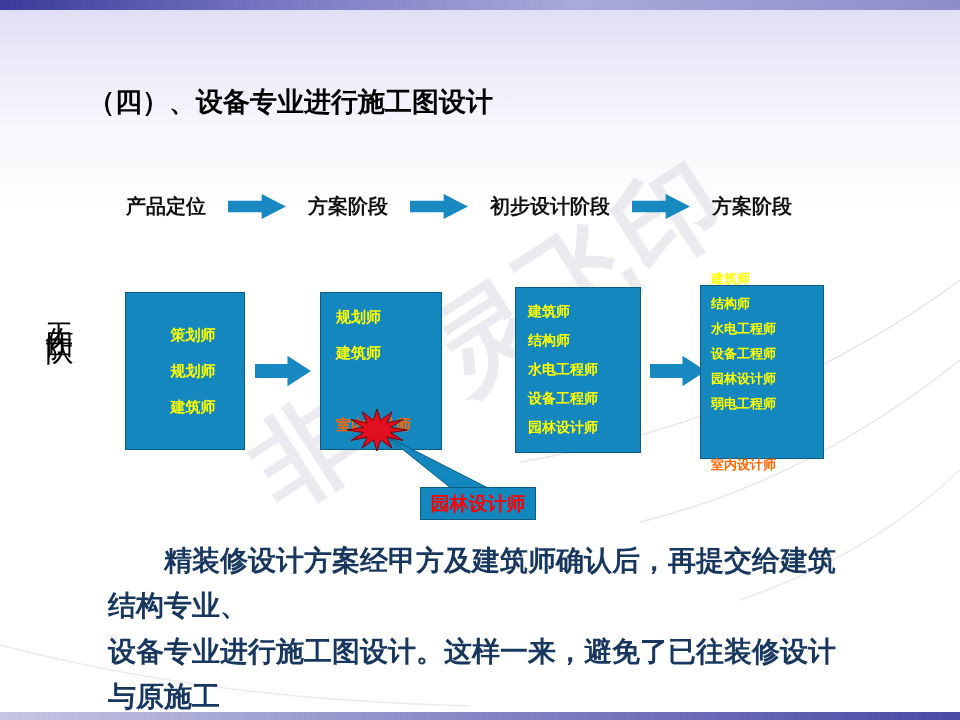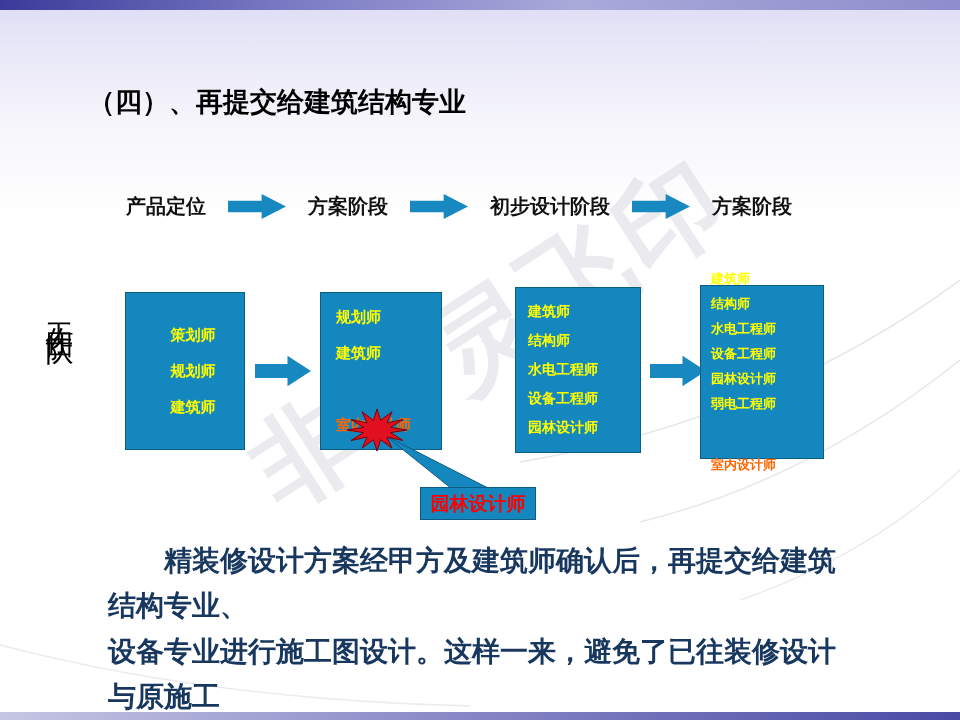--- a/index.html
+++ b/index.html
@@ -116,21 +116,21 @@
 
   <svg class="bg-decor" width="960" height="720" viewBox="0 0 960 720">
     <path d="M 960 280 Q 770 420 520 462" fill="none" stroke="rgba(120,120,150,0.20)" stroke-width="1.5"></path>
     <path d="M 960 360 Q 810 480 640 522" fill="none" stroke="rgba(120,120,150,0.18)" stroke-width="1.5"></path>
     <path d="M 960 470 Q 870 555 740 600" fill="none" stroke="rgba(120,120,150,0.15)" stroke-width="1.5"></path>
     <path d="M 0 645 Q 210 700 470 706" fill="none" stroke="rgba(120,120,150,0.15)" stroke-width="1.5"></path>
   </svg>
 
   <div class="watermark">非常灵飞印</div>
 
-  <h1 class="title">（四）、再提交给建筑结构专业</h1>
+  <h1 class="title">（四）、设备专业进行施工图设计</h1>
 
   <div class="flow-row">
     <span class="flow-label">产品定位</span>
     <span class="block-arrow"></span>
     <span class="flow-label">方案阶段</span>
     <span class="block-arrow"></span>
     <span class="flow-label">初步设计阶段</span>
     <span class="block-arrow"></span>
     <span class="flow-label">方案阶段</span>
   </div>

